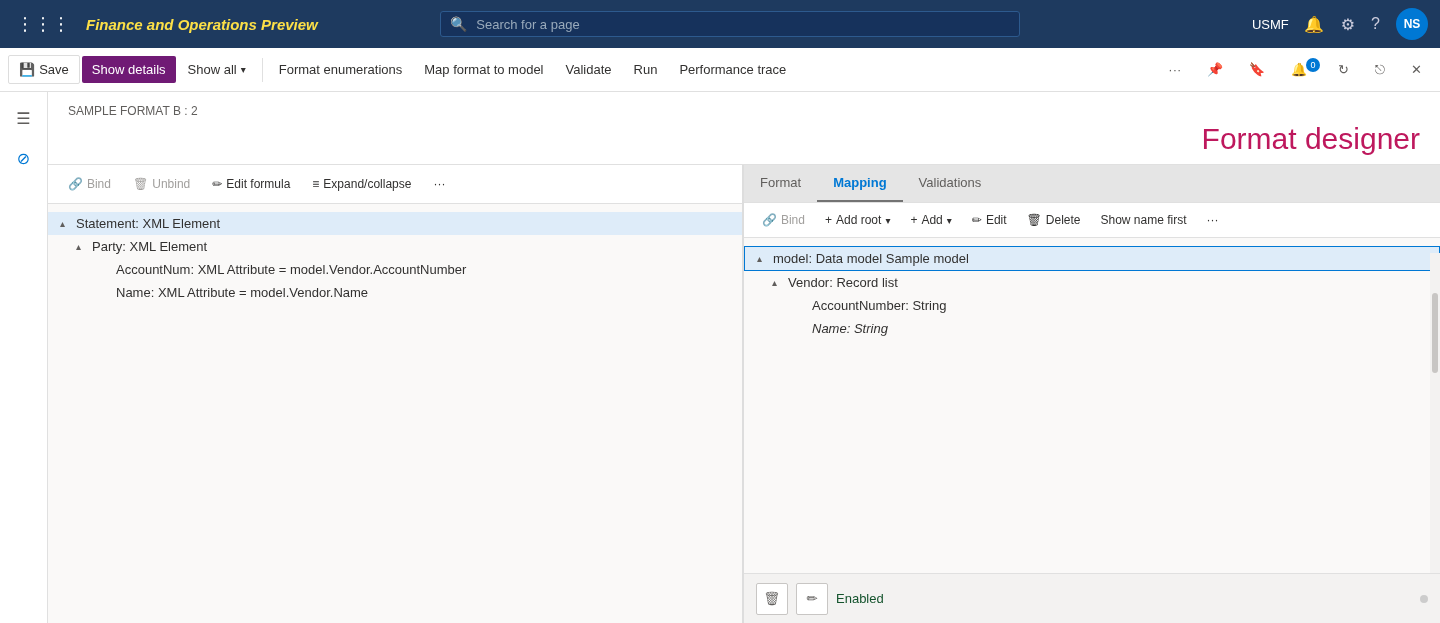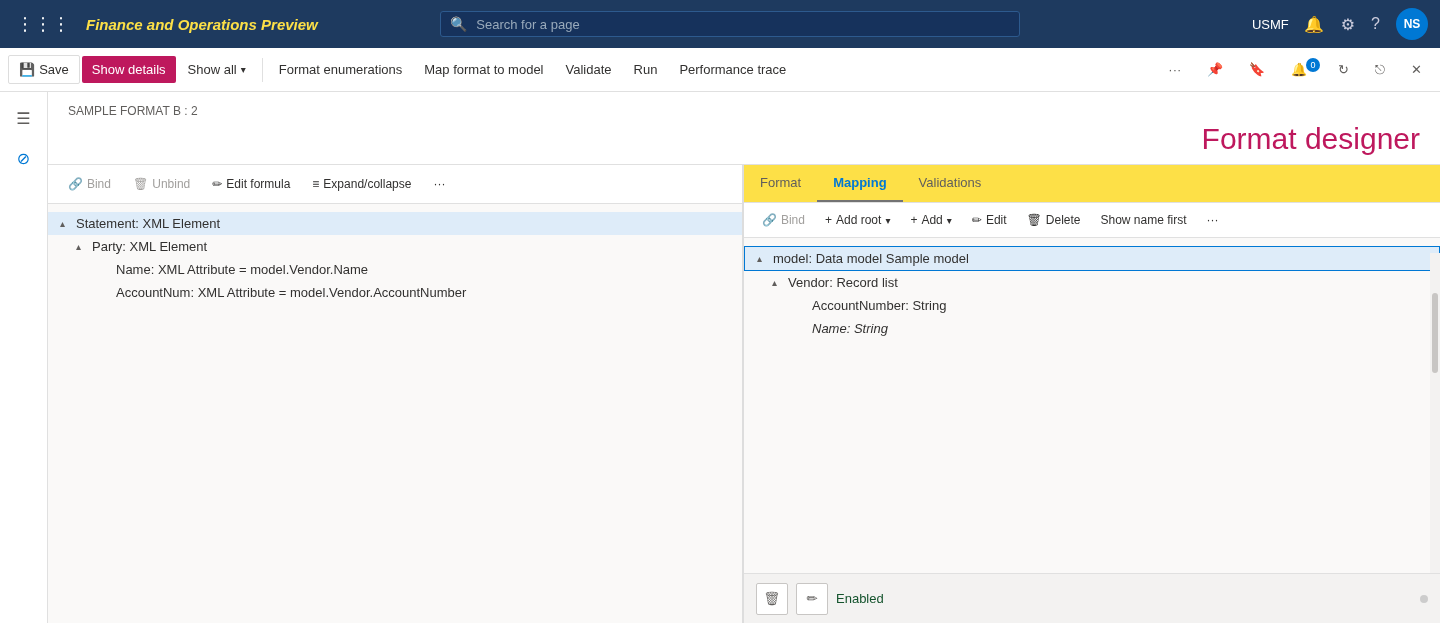--- a/index.html
+++ b/index.html
@@ -28,21 +28,21 @@
 
     
     .toolbar {
       display: flex; align-items: center; background: #fff; border-bottom: 1px solid #e0e0e0;
       height: 44px; padding: 0 8px; gap: 2px;
     }
     .toolbar-btn {
       display: flex; align-items: center; gap: 4px; padding: 6px 10px; border: none; background: none;
       font-size: 13px; color: #323130; cursor: pointer; border-radius: 2px; white-space: nowrap;
     }
-    .toolbar-btn.primary { background: #be185d; color: white; }
+    .toolbar-btn.primary { background: #701a75; color: white; }
     .toolbar-btn.save { background: none; border: 1px solid #ddd; }
     .toolbar-separator { width: 1px; height: 24px; background: #e0e0e0; margin: 0 4px; }
     .toolbar-right { margin-left: auto; display: flex; align-items: center; gap: 6px; }
     .toolbar-right .toolbar-btn { color: #605e5c; }
 
     
     .main-area { display: flex; height: calc(623px - 48px - 44px); }
 
     
     .sidebar-icons {
@@ -80,21 +80,21 @@
     .tree-area { flex: 1; overflow-y: auto; padding: 8px 0; }
     .tree-item {
       display: flex; align-items: center; padding: 4px 8px; cursor: pointer; font-size: 13px; gap: 4px;
     }
     .tree-item.selected { background: #deecf9; }
     .tree-arrow { font-size: 10px; color: #605e5c; width: 12px; display: inline-block; }
     .tree-label { color: #323130; }
 
     
     .right-panel { width: 50%; display: flex; flex-direction: column; background: #faf9f8; position: relative; }
-    .right-tabs { display: flex; border-bottom: 1px solid #e0e0e0; background: #fde047; }
+    .right-tabs { display: flex; border-bottom: 1px solid #e0e0e0; background: #e5e5e5; }
     .right-tab {
       padding: 10px 16px; font-size: 13px; color: #605e5c; cursor: pointer; border-bottom: 2px solid transparent;
     }
     .right-tab.active { color: #0078d4; border-bottom: 2px solid #737373; font-weight: 600; }
     .right-toolbar {
       display: flex; align-items: center; padding: 6px 10px; gap: 4px; background: #fff;
       border-bottom: 1px solid #e0e0e0;
     }
     .right-toolbar-btn {
       display: flex; align-items: center; gap: 4px; padding: 4px 8px; border: none; background: none;
@@ -212,26 +212,26 @@
             <span class="tree-label">Statement: XML Element</span>
           </div>
 
           <div class="tree-item" style="padding-left:28px;">
             <span class="tree-arrow">▴</span>
             <span class="tree-label">Party: XML Element</span>
           </div>
 
           <div class="tree-item" style="padding-left:52px;">
             <span class="tree-arrow"> </span>
-            <span class="tree-label">Name: XML Attribute = model.Vendor.Name</span>
+            <span class="tree-label">AccountNum: XML Attribute = model.Vendor.AccountNumber</span>
           </div>
 
           <div class="tree-item" style="padding-left:52px;">
             <span class="tree-arrow"> </span>
-            <span class="tree-label">AccountNum: XML Attribute = model.Vendor.AccountNumber</span>
+            <span class="tree-label">Name: XML Attribute = model.Vendor.Name</span>
           </div>
         </div>
 
         <div style="height:100%;display:flex;align-items:center;justify-content:flex-end;position:absolute;right:0;top:80px;bottom:0;">
           <div style="width:4px;height:40px;background:#ddd;border-radius:2px;margin-right:0;cursor:col-resize;"></div>
         </div>
       </div>
 
       <div class="right-panel">
 

